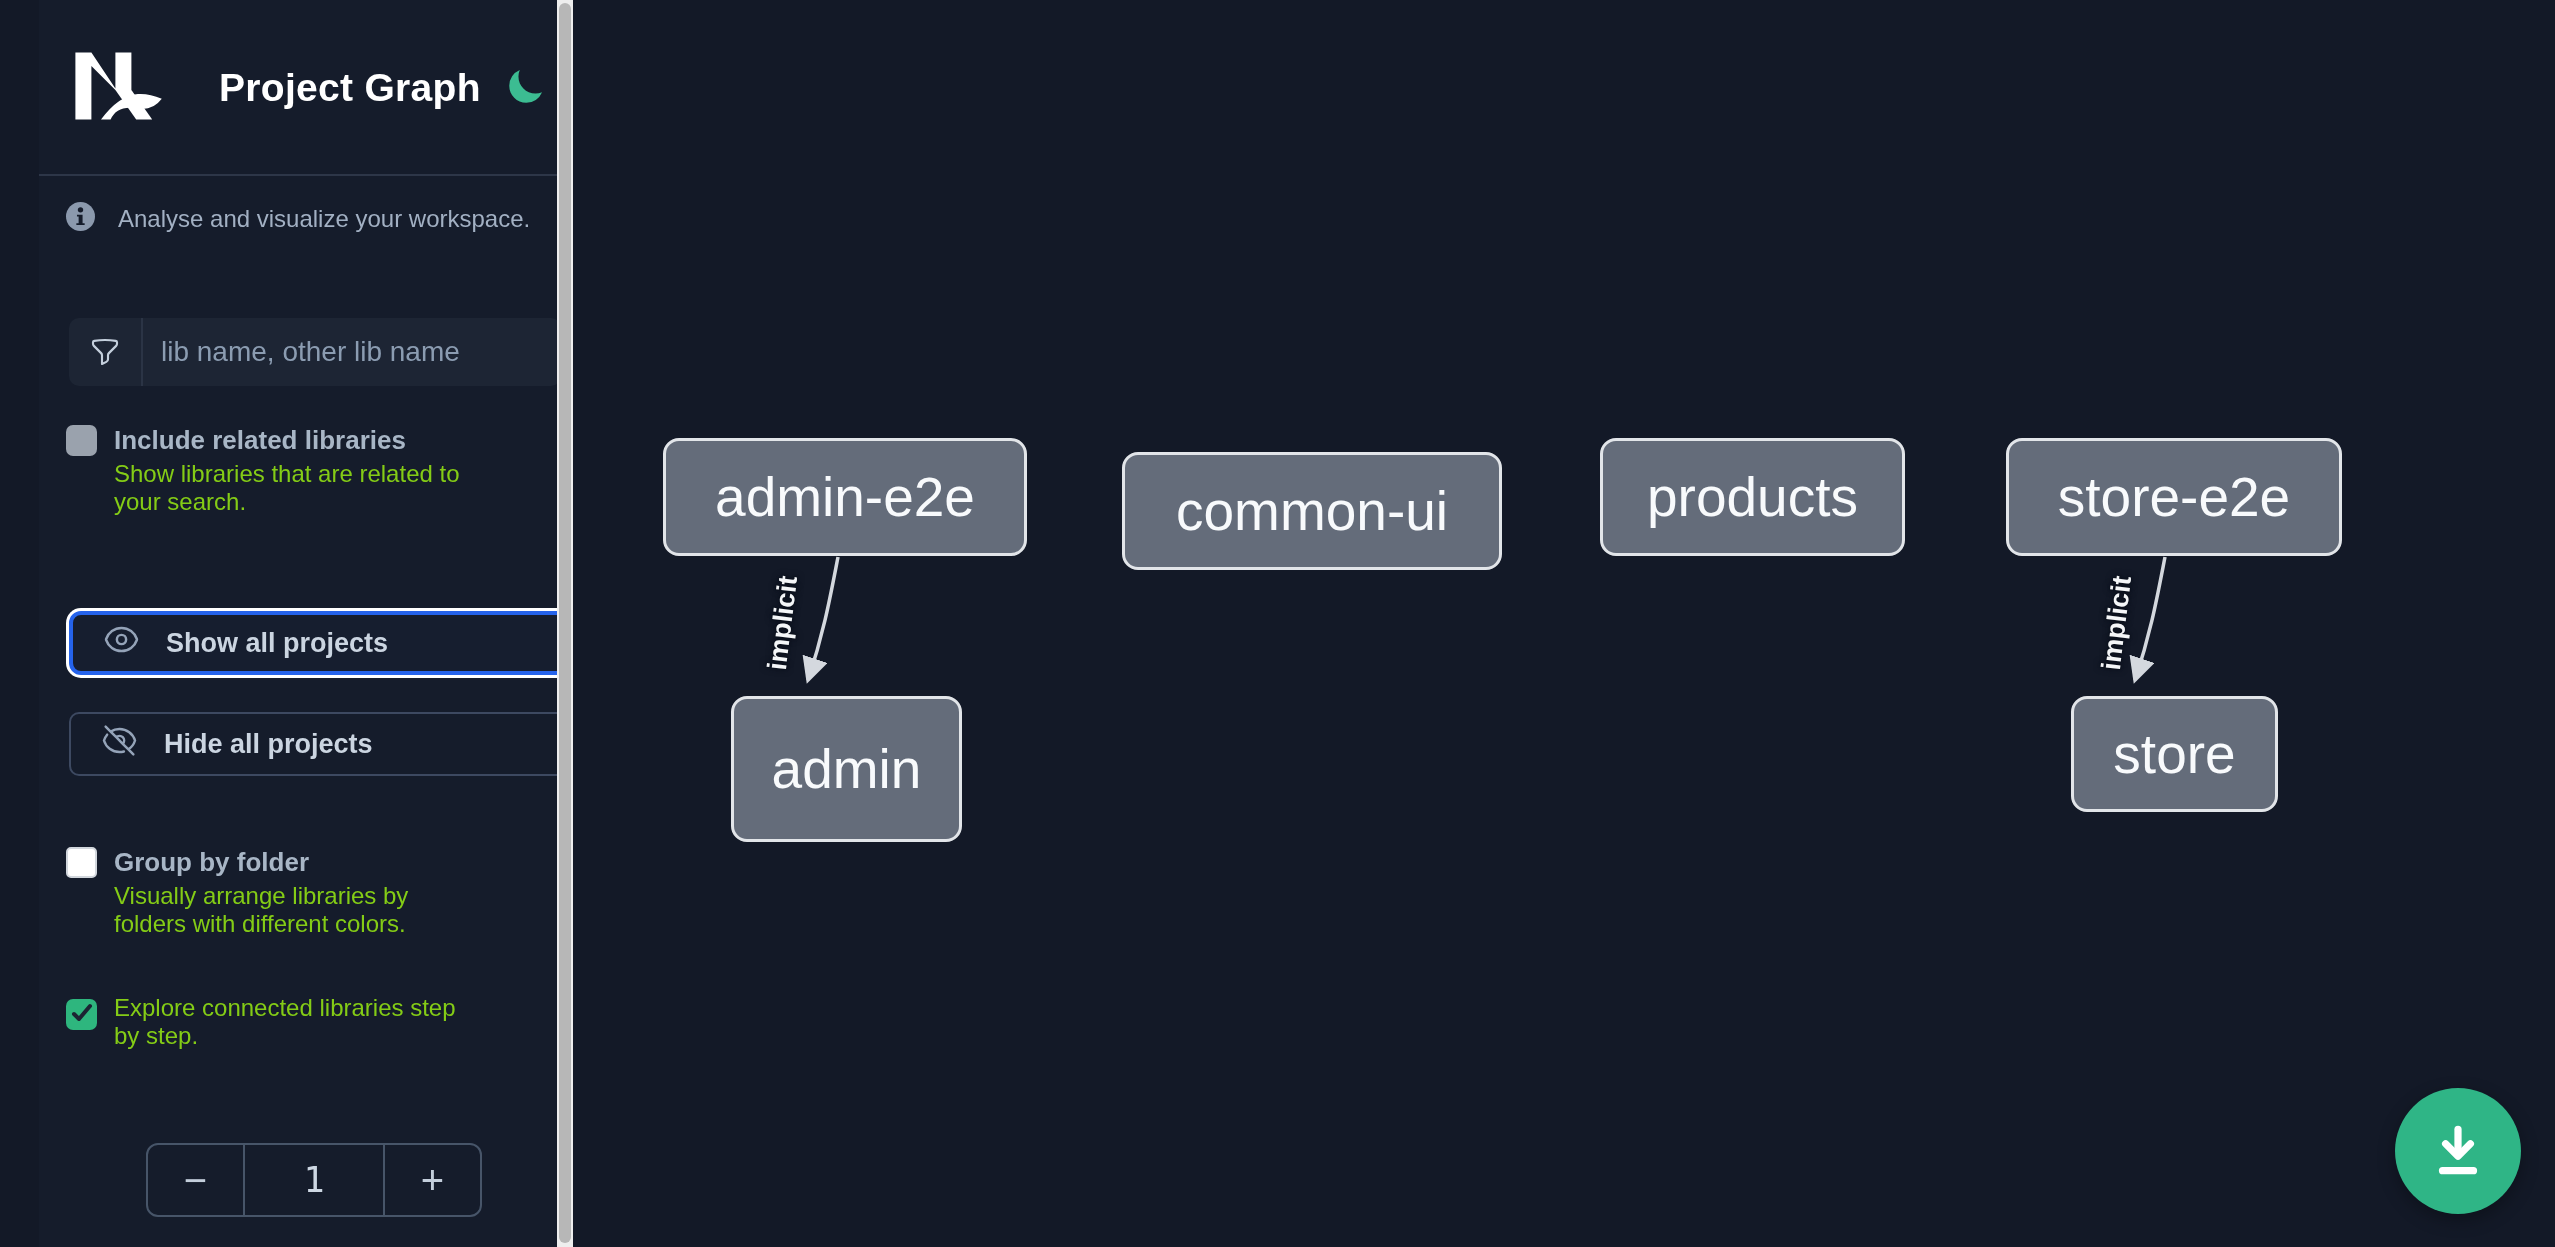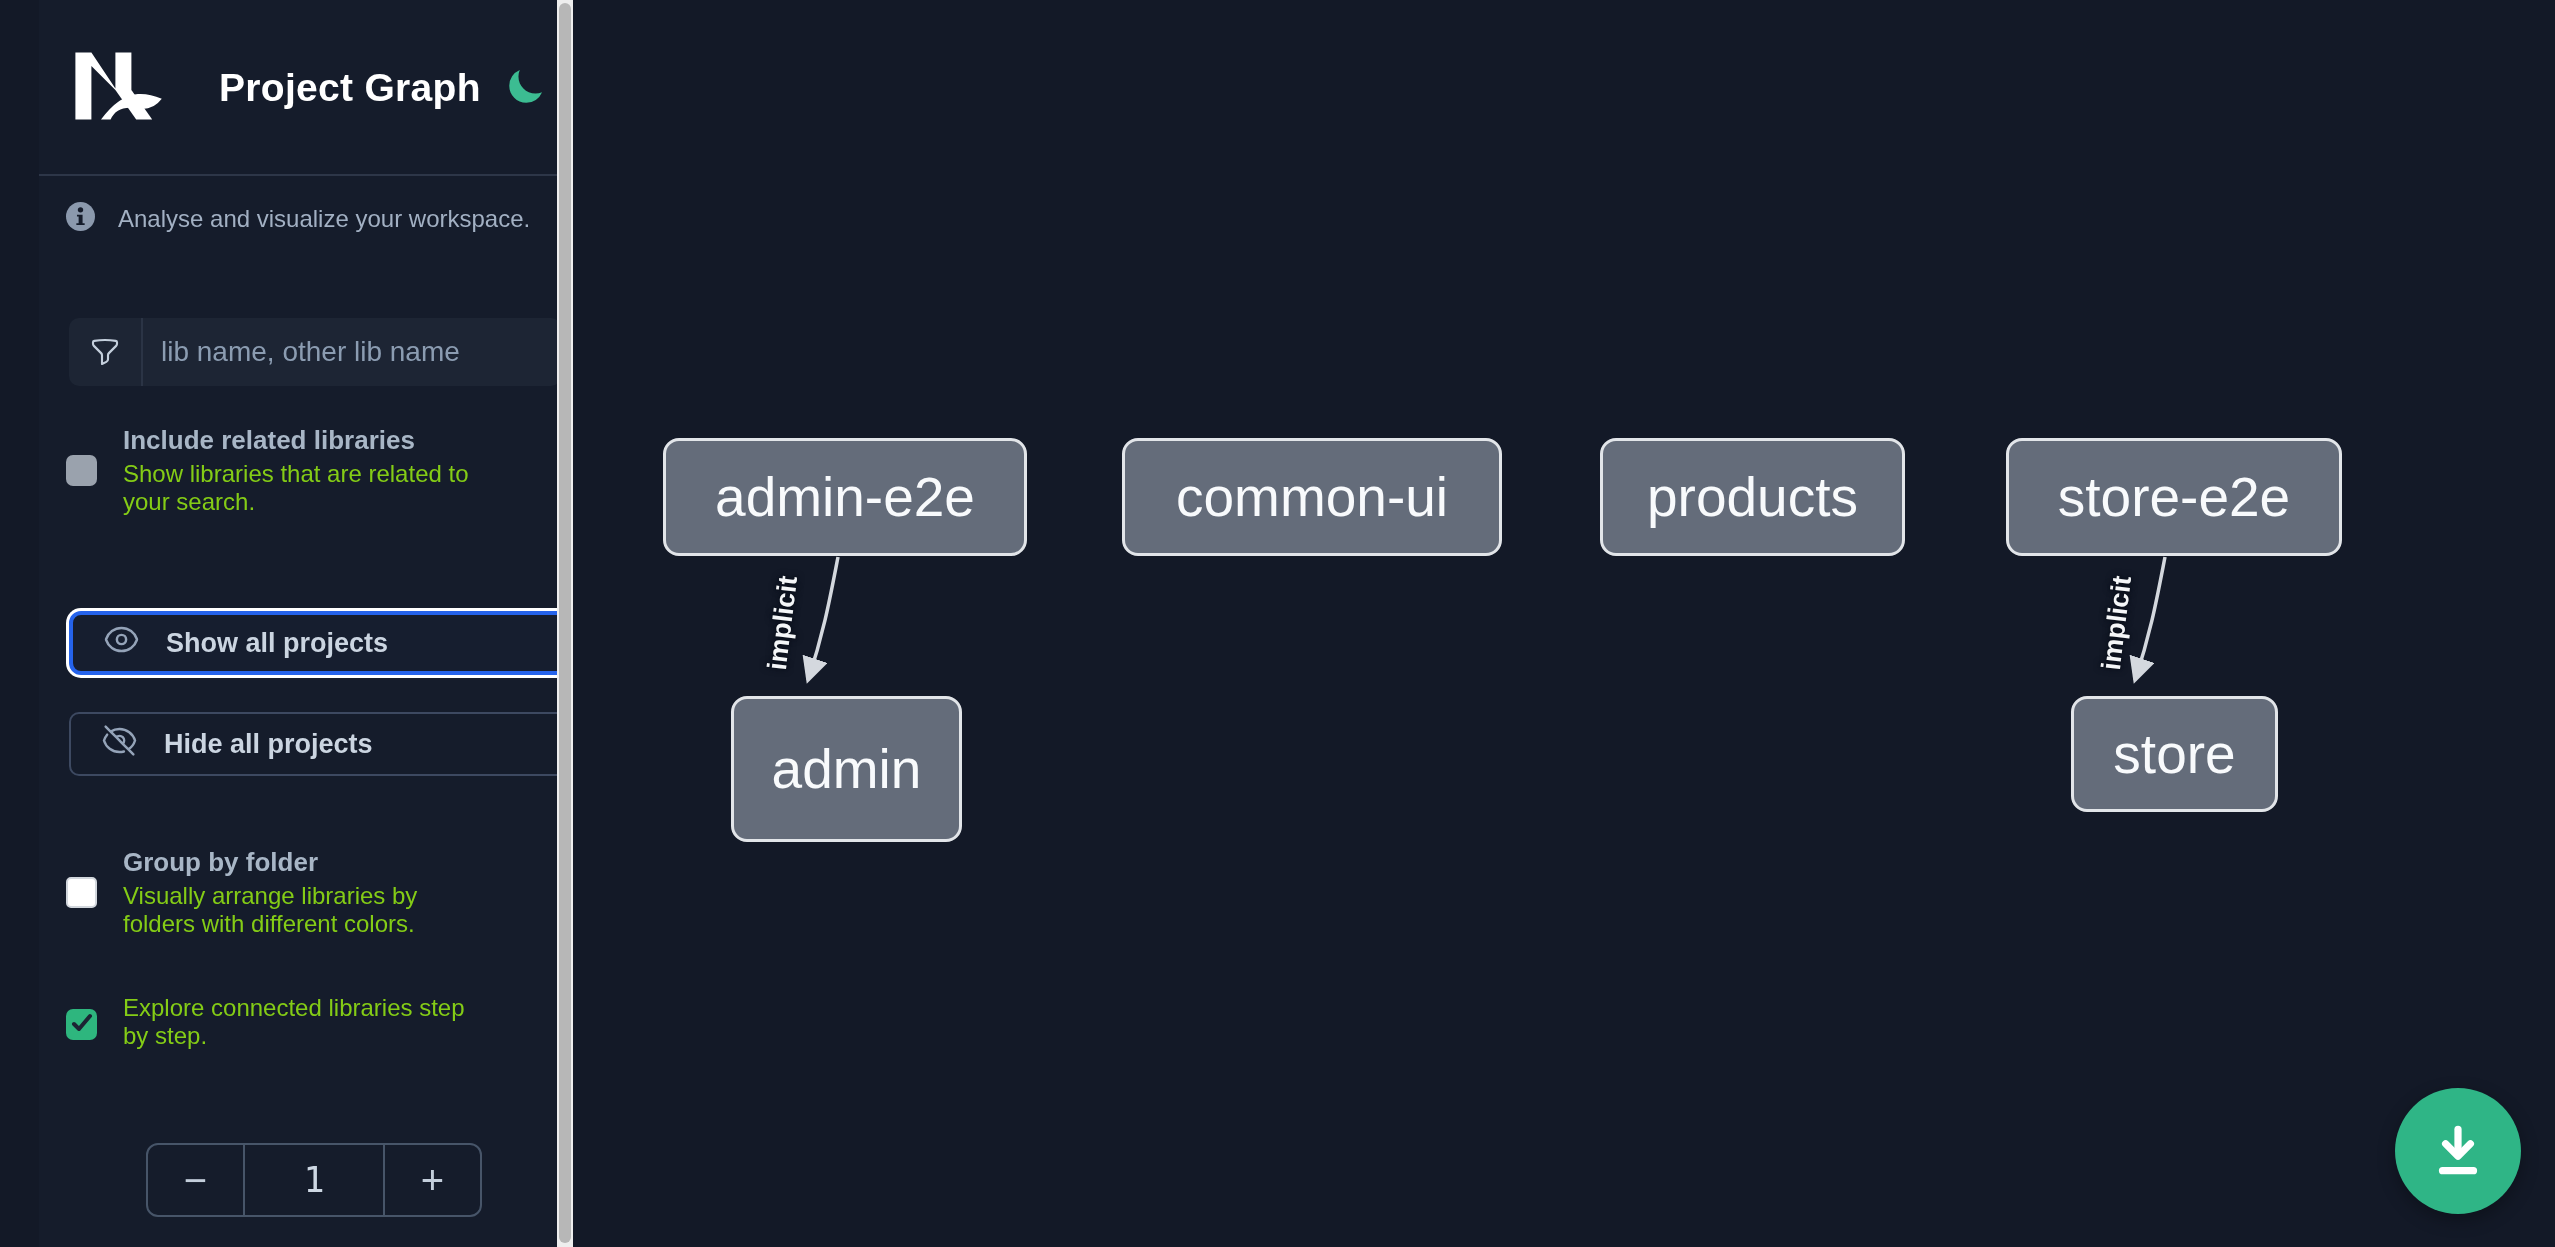--- a/index.html
+++ b/index.html
@@ -21,21 +21,21 @@
   .theme-toggle { position:absolute; left:462px; top:64px; width:48px; height:48px; background:transparent; border:none; padding:0; cursor:pointer; }
 
   .tagline { position:absolute; left:27px; top:202px; display:flex; align-items:center; gap:23px; }
   .tagline-text { color:#a2b0c3; font-size:24px; }
 
   .filter-box { position:absolute; left:30px; top:318px; width:492px; height:68px; background:#1d2534; border-radius:10px; display:flex; align-items:stretch; overflow:hidden; }
   .filter-icon-seg { width:74px; display:flex; align-items:center; justify-content:center; border-right:2px solid #2b3445; }
   .filter-input { flex:1; background:transparent; border:none; outline:none; color:#cbd5e1; font-size:28px; padding:0 18px; font-family:"Liberation Sans", sans-serif; }
   .filter-input::placeholder { color:#8b9cb1; opacity:1; }
 
-  .check-row { position:absolute; left:27px; width:505px; display:flex; gap:26px; align-items:center; }
+  .check-row { position:absolute; left:27px; width:505px; display:flex; gap:17px; align-items:flex-start; }
   .checkbox { width:31px; height:31px; border-radius:7px; flex:none; margin-top:5px; }
   .cb-gray  { background:#9aa2ad; }
   .cb-white { background:#ffffff; border:2px solid #d2d7dd; border-radius:5px; }
   .cb-green { background:#2eb67e; display:flex; align-items:center; justify-content:center; }
   .check-label { font-size:26px; font-weight:700; color:#a8b6c6; line-height:40px; }
   .check-desc  { font-size:24px; color:#84cc16; line-height:28px; white-space:pre-line; }
 
   .side-btn {
     position:absolute; left:30px; width:596px; height:64px;
     display:flex; align-items:center; gap:26px; padding:0 0 0 30px;
@@ -189,21 +189,21 @@
       </marker>
     </defs>
     <path d="M265 557 C257 598, 251 632, 235 680" fill="none" stroke="#d4d8de" stroke-width="3.5" marker-end="url(#arrow)"></path>
     <path d="M1592 557 C1584 598, 1578 632, 1562 680" fill="none" stroke="#d4d8de" stroke-width="3.5" marker-end="url(#arrow)"></path>
   </svg>
 
   <div class="edge-label" style="left:210px; top:623px;">implicit</div>
   <div class="edge-label" style="left:1544px; top:623px;">implicit</div>
 
   <div class="node" style="left:90px;   top:438px; width:364px; height:118px;">admin-e2e</div>
-  <div class="node" style="left:549px;  top:438px; width:380px; height:118px;">common-ui</div>
+  <div class="node" style="left:549px;  top:452px; width:380px; height:118px;">common-ui</div>
   <div class="node" style="left:1027px; top:438px; width:305px; height:118px;">products</div>
   <div class="node" style="left:1433px; top:438px; width:336px; height:118px;">store-e2e</div>
   <div class="node" style="left:158px;  top:696px; width:231px; height:146px;">admin</div>
   <div class="node" style="left:1498px; top:696px; width:207px; height:116px;">store</div>
 
   <button class="fab">
     <span>
       <svg width="62" height="62" viewBox="0 0 60 60" fill="none" stroke="#ffffff" stroke-width="7" stroke-linecap="round" stroke-linejoin="round">
         <path d="M30 10 V34"></path>
         <path d="M18 24 L30 36 L42 24"></path>

